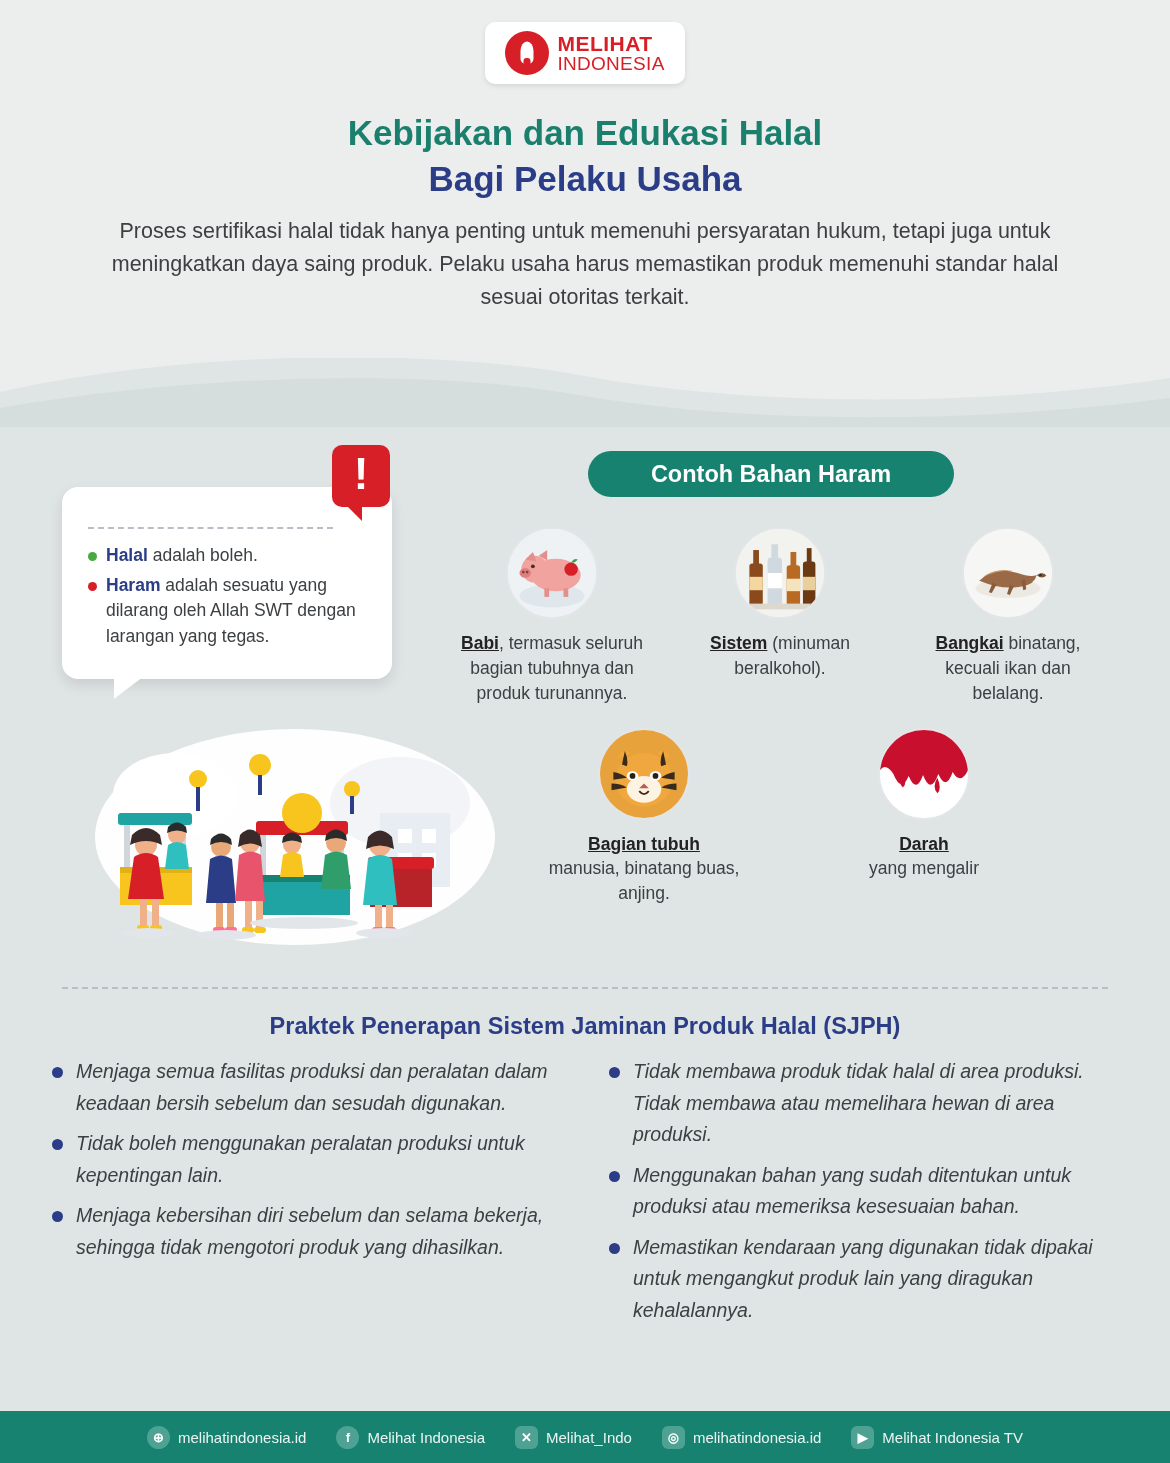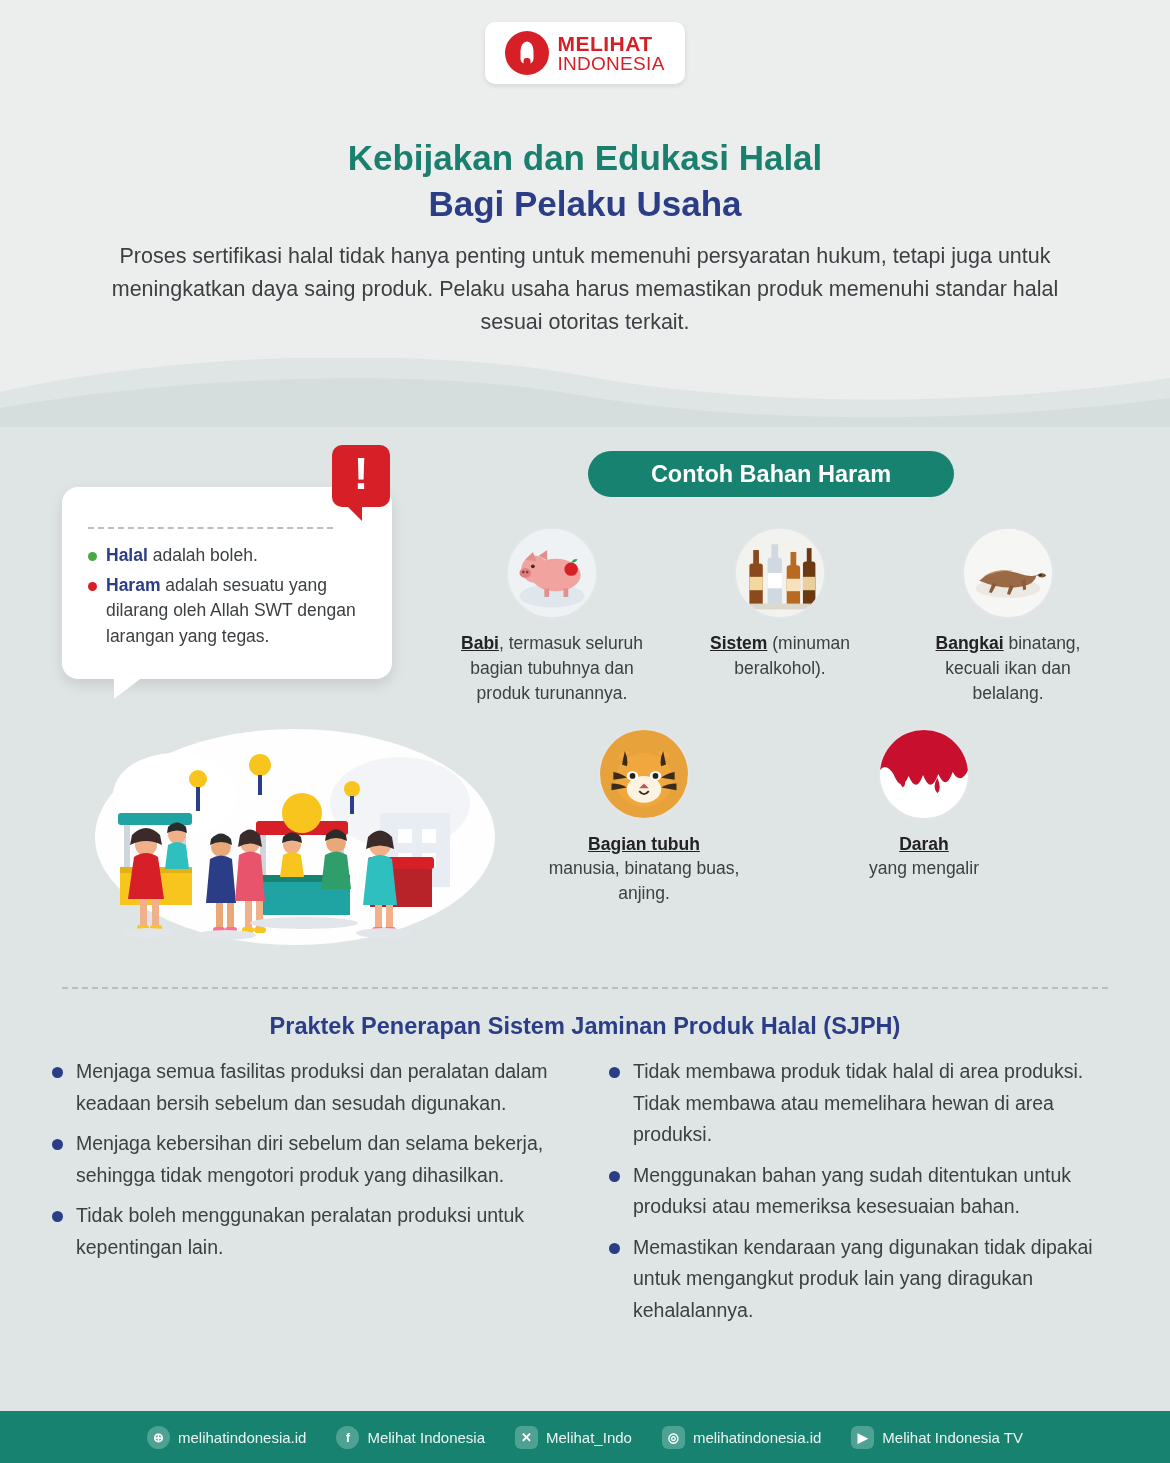--- a/index.html
+++ b/index.html
@@ -61,21 +61,21 @@
   .logo-text .l1 {
     font-size: 21px; font-weight: bold; color: #d61f26;
     letter-spacing: 0.5px;
   }
   .logo-text .l2 {
     font-size: 19px; font-weight: normal; color: #d61f26;
     letter-spacing: 0.3px;
   }
 
   .title {
-    margin-top: 51px;
+    margin-top: 26px;
     font-size: 35px;
     font-weight: bold;
     color: #1b7f6e;
     line-height: 1.32;
   }
   .title .l2 { color: #2b3d86; }
 
   .intro {
     margin: 13px auto 0;
     width: 960px;
@@ -242,21 +242,21 @@
     font-weight: bold;
     color: #2b3d86;
     padding: 24px 0 16px;
   }
   .sjph-cols {
     display: flex;
     gap: 40px;
     padding: 0 48px 0 48px;
   }
   .sjph-col { flex: 1; }
-  .sjph-col ul { list-style: none; }
+  .sjph-col ul { list-style: none; font-style: italic; }
   .sjph-col li {
     position: relative;
     padding-left: 28px;
     font-size: 19.5px;
     color: #3c4043;
     line-height: 1.62;
     margin-bottom: 9px;
   }
   .sjph-col li::before {
     content: "";
@@ -562,22 +562,22 @@
     </div>
   </div>
 
   <div class="sjph-sep"></div>
   <div class="sjph-title">Praktek Penerapan Sistem Jaminan Produk Halal (SJPH)</div>
 
   <div class="sjph-cols">
     <div class="sjph-col">
       <ul>
         <li>Menjaga semua fasilitas produksi dan peralatan dalam keadaan bersih sebelum dan sesudah digunakan.</li>
+        <li>Tidak boleh menggunakan peralatan produksi untuk kepentingan lain.</li>
         <li>Menjaga kebersihan diri sebelum dan selama bekerja, sehingga tidak mengotori produk yang dihasilkan.</li>
-        <li>Tidak boleh menggunakan peralatan produksi untuk kepentingan lain.</li>
       </ul>
     </div>
     <div class="sjph-col">
       <ul>
         <li>Tidak membawa produk tidak halal di area produksi. Tidak membawa atau memelihara hewan di area produksi.</li>
         <li>Menggunakan bahan yang sudah ditentukan untuk produksi atau memeriksa kesesuaian bahan.</li>
         <li>Memastikan kendaraan yang digunakan tidak dipakai untuk mengangkut produk lain yang diragukan kehalalannya.</li>
       </ul>
     </div>
   </div>

